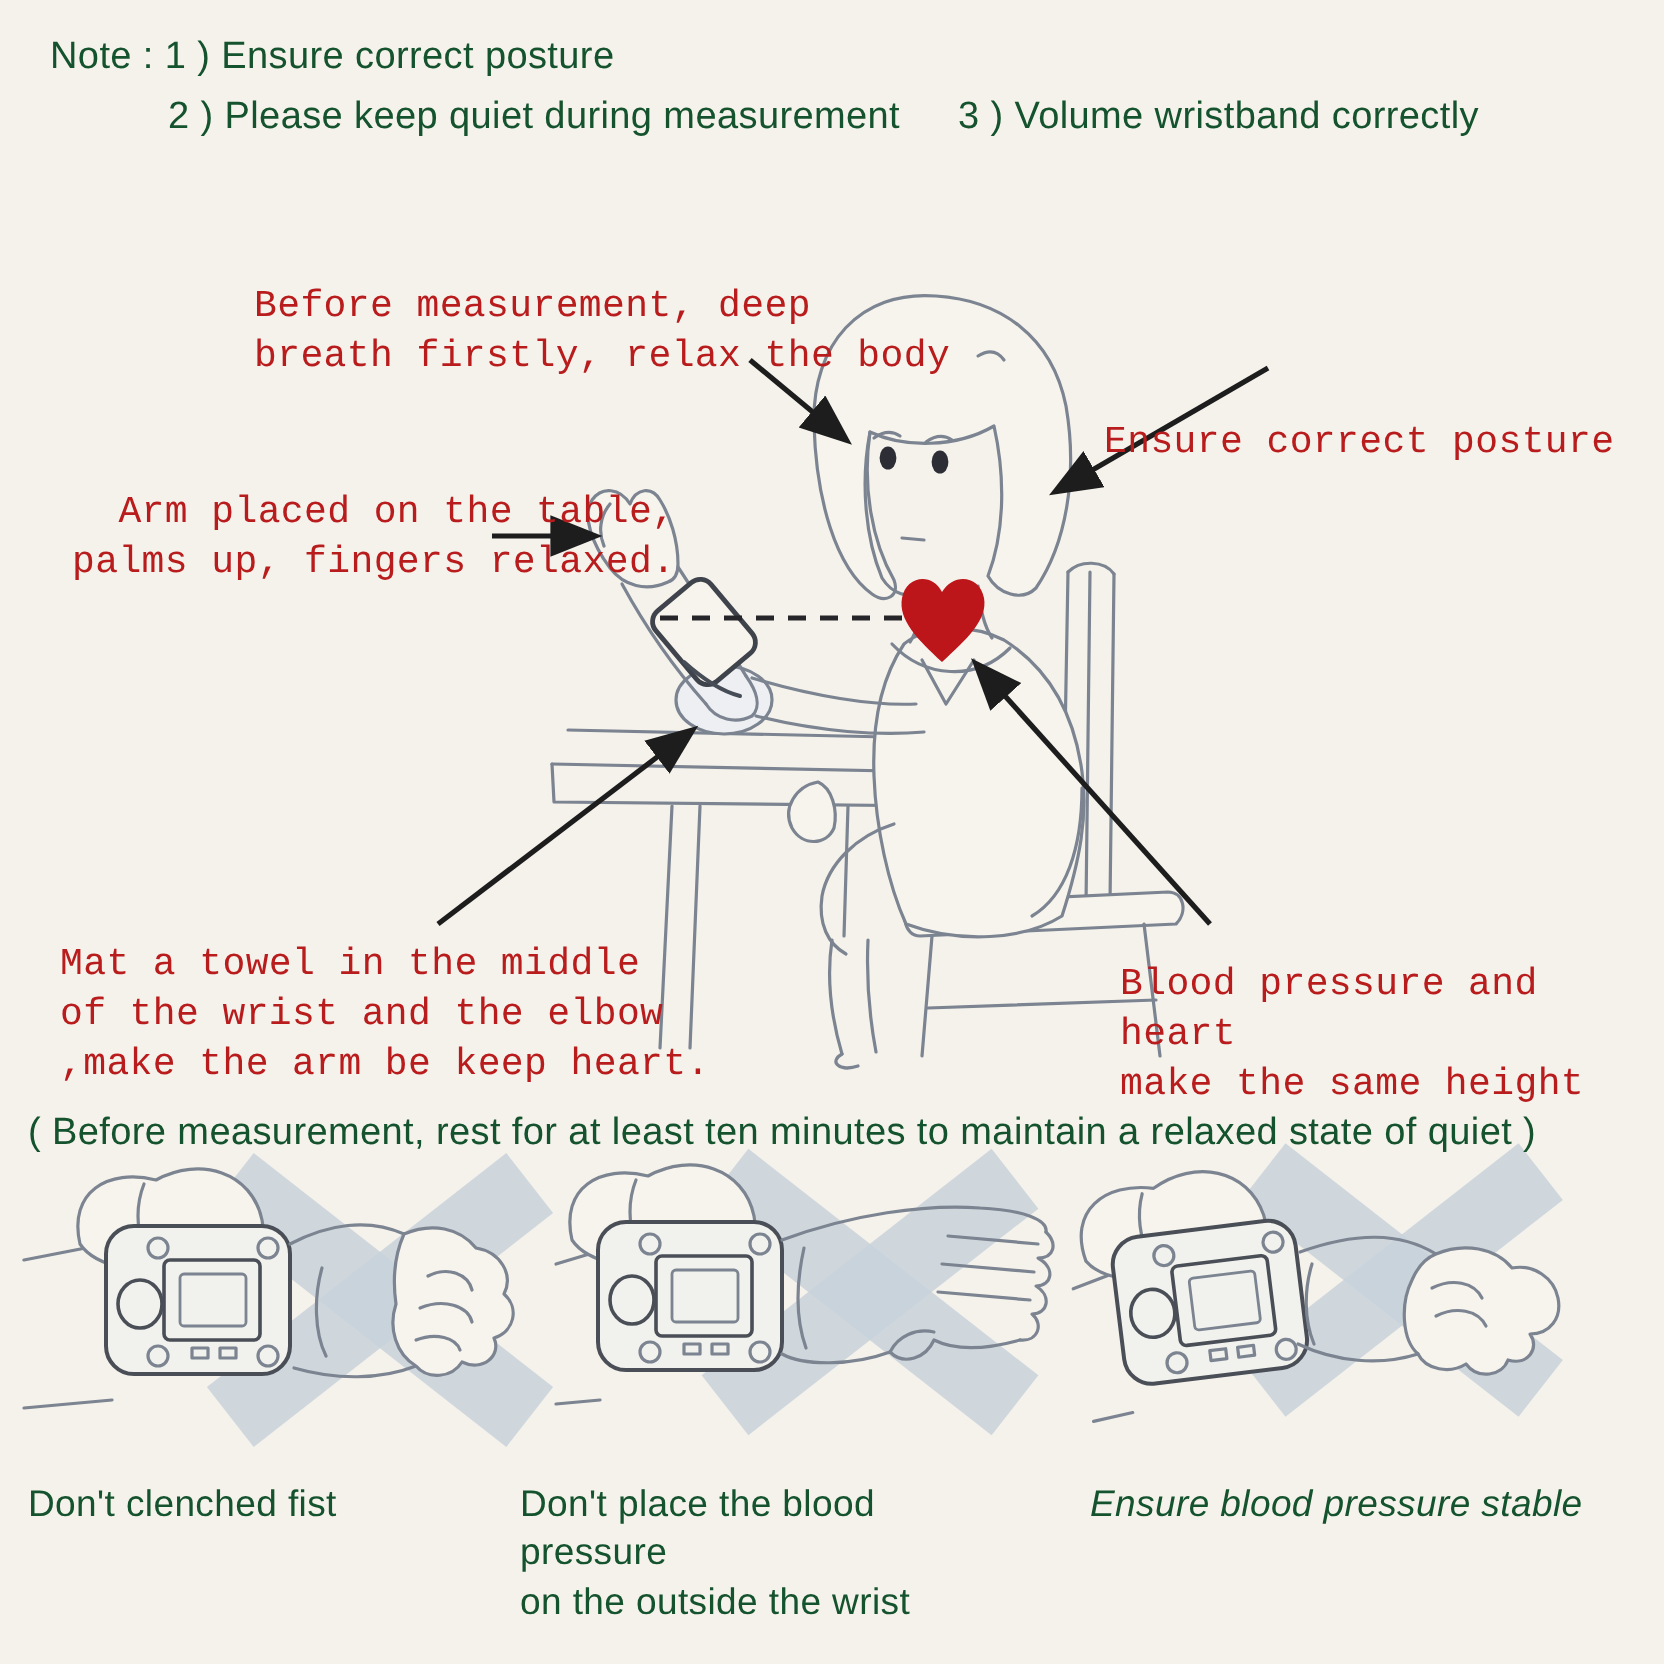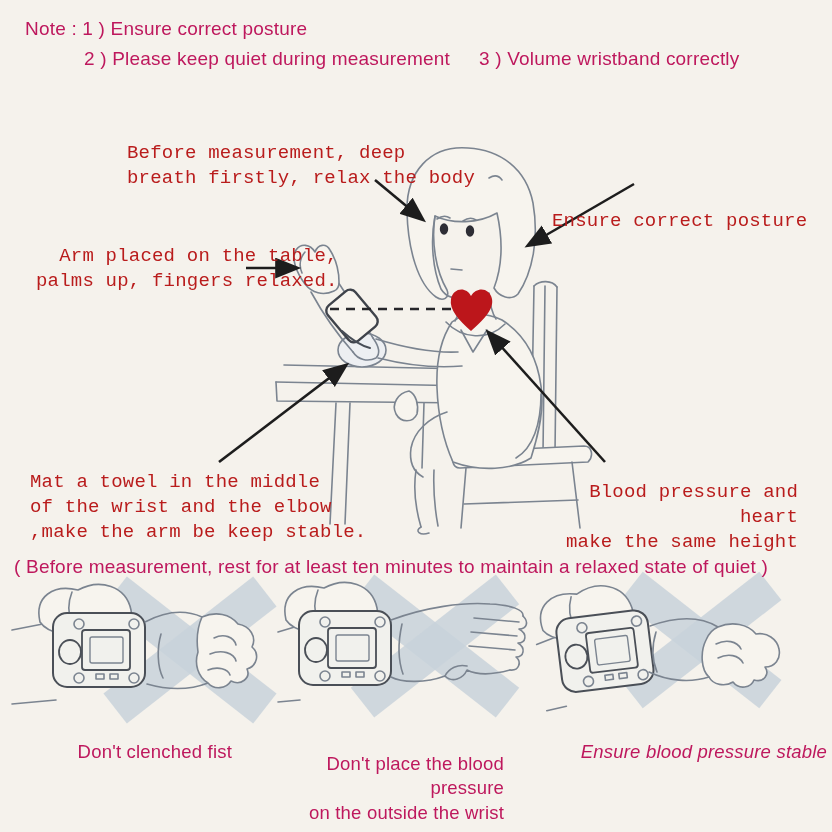--- a/index.html
+++ b/index.html
@@ -4,23 +4,23 @@
 <style>
   html,body{margin:0;padding:0;}
   body{width:832px;height:832px;overflow:hidden;background:#e9e6e0;}
   #canvas{
     position:relative;width:832px;height:832px;
     background:#f5f2ec;
     font-family:"Liberation Sans","DejaVu Sans",sans-serif;
     color:#3b3631;
   }
   .txt{position:absolute;white-space:pre-line;font-size:19px;line-height:1.32;letter-spacing:.2px;}
-  .red{color:#be185d;}
+  .red{color:#14532d;}
   .black{color:#b91c1c;font-family:Liberation Mono, monospace;}
-  .center{text-align:right;}
+  .center{text-align:left;}
   svg{position:absolute;overflow:visible;}
   .sketch{stroke:#7b8490;stroke-width:1.6;fill:none;stroke-linecap:round;stroke-linejoin:round;}
   .sketch-fill{stroke:#7b8490;stroke-width:1.6;fill:#f7f4ee;stroke-linecap:round;stroke-linejoin:round;}
   .dark{stroke:#474d56;stroke-width:2;fill:none;stroke-linecap:round;stroke-linejoin:round;}
   .arrow{stroke:#1d1d1d;stroke-width:2.6;fill:none;}
   .xbar{fill:#c8d2db;opacity:.85;}
   .devfill{fill:#f1f1ed;}
 </style>
 </head>
 <body>
@@ -210,24 +210,24 @@
   <div class="txt red" style="left:84px;top:46px;">2 ) Please keep quiet during measurement</div>
   <div class="txt red" style="left:479px;top:46px;">3 ) Volume wristband correctly</div>
 
   <div class="txt black" style="left:127px;top:141px;">Before measurement, deep
 breath firstly, relax the body</div>
   <div class="txt black" style="left:552px;top:161px;margin-top:48px;">Ensure correct posture</div>
   <div class="txt black" style="left:36px;top:244px;text-align:right;">Arm placed on the table,
 palms up, fingers relaxed.</div>
   <div class="txt black" style="left:30px;top:470px;">Mat a towel in the middle
 of the wrist and the elbow
-,make the arm be keep stable.</div>
+,make the arm be keep heart.</div>
   <div class="txt black center" style="left:560px;top:480px;width:238px;">Blood pressure and heart
 make the same height</div>
 
   <div class="txt red" style="left:14px;top:554px;width:804px;">( Before measurement, rest for at least ten minutes to maintain a relaxed state of quiet )</div>
 
   <div class="txt red center" style="left:14px;top:740px;width:218px;font-size:18.5px;">Don't clenched fist</div>
-  <div class="txt red center" style="left:248px;top:740px;width:256px;font-size:18.5px;margin-top:12px;">Don't place the blood pressure
+  <div class="txt red center" style="left:260px;top:740px;width:256px;font-size:18.5px;">Don't place the blood pressure
 on the outside the wrist</div>
   <div class="txt red center" style="left:545px;top:740px;width:282px;font-size:18.5px;font-style:italic;">Ensure blood pressure stable</div>
 
 </div>
 
 </body></html>

